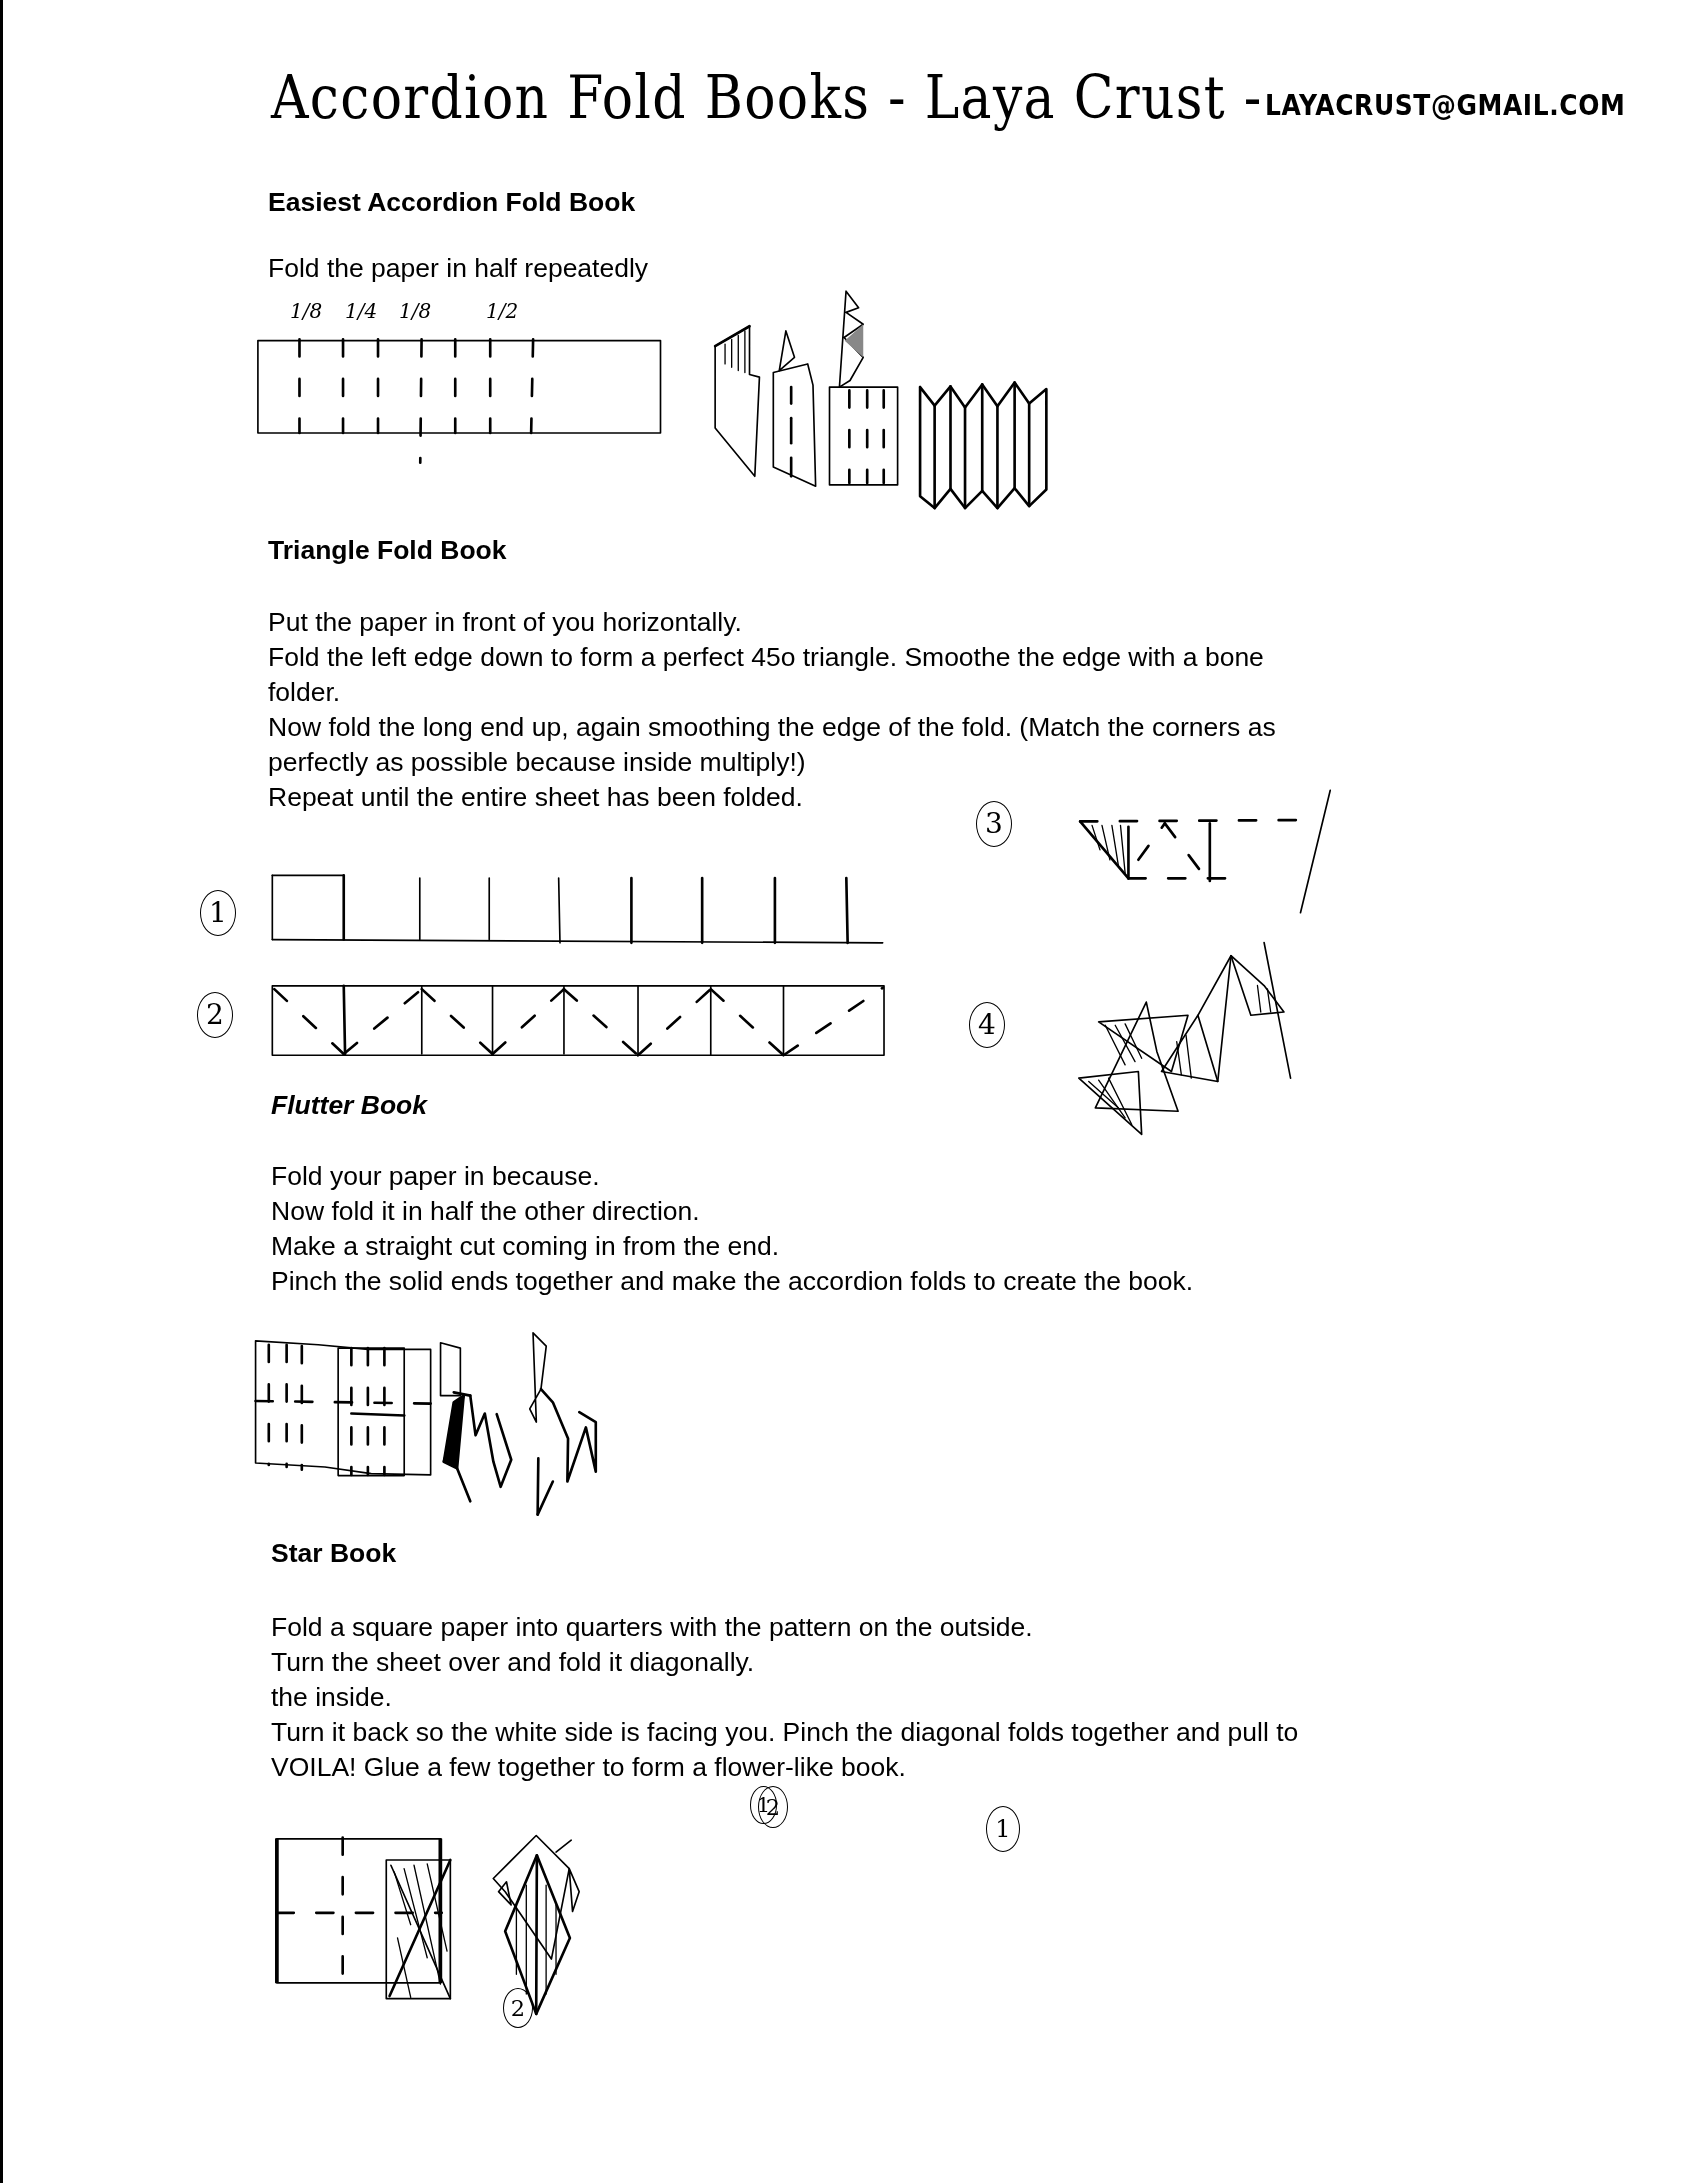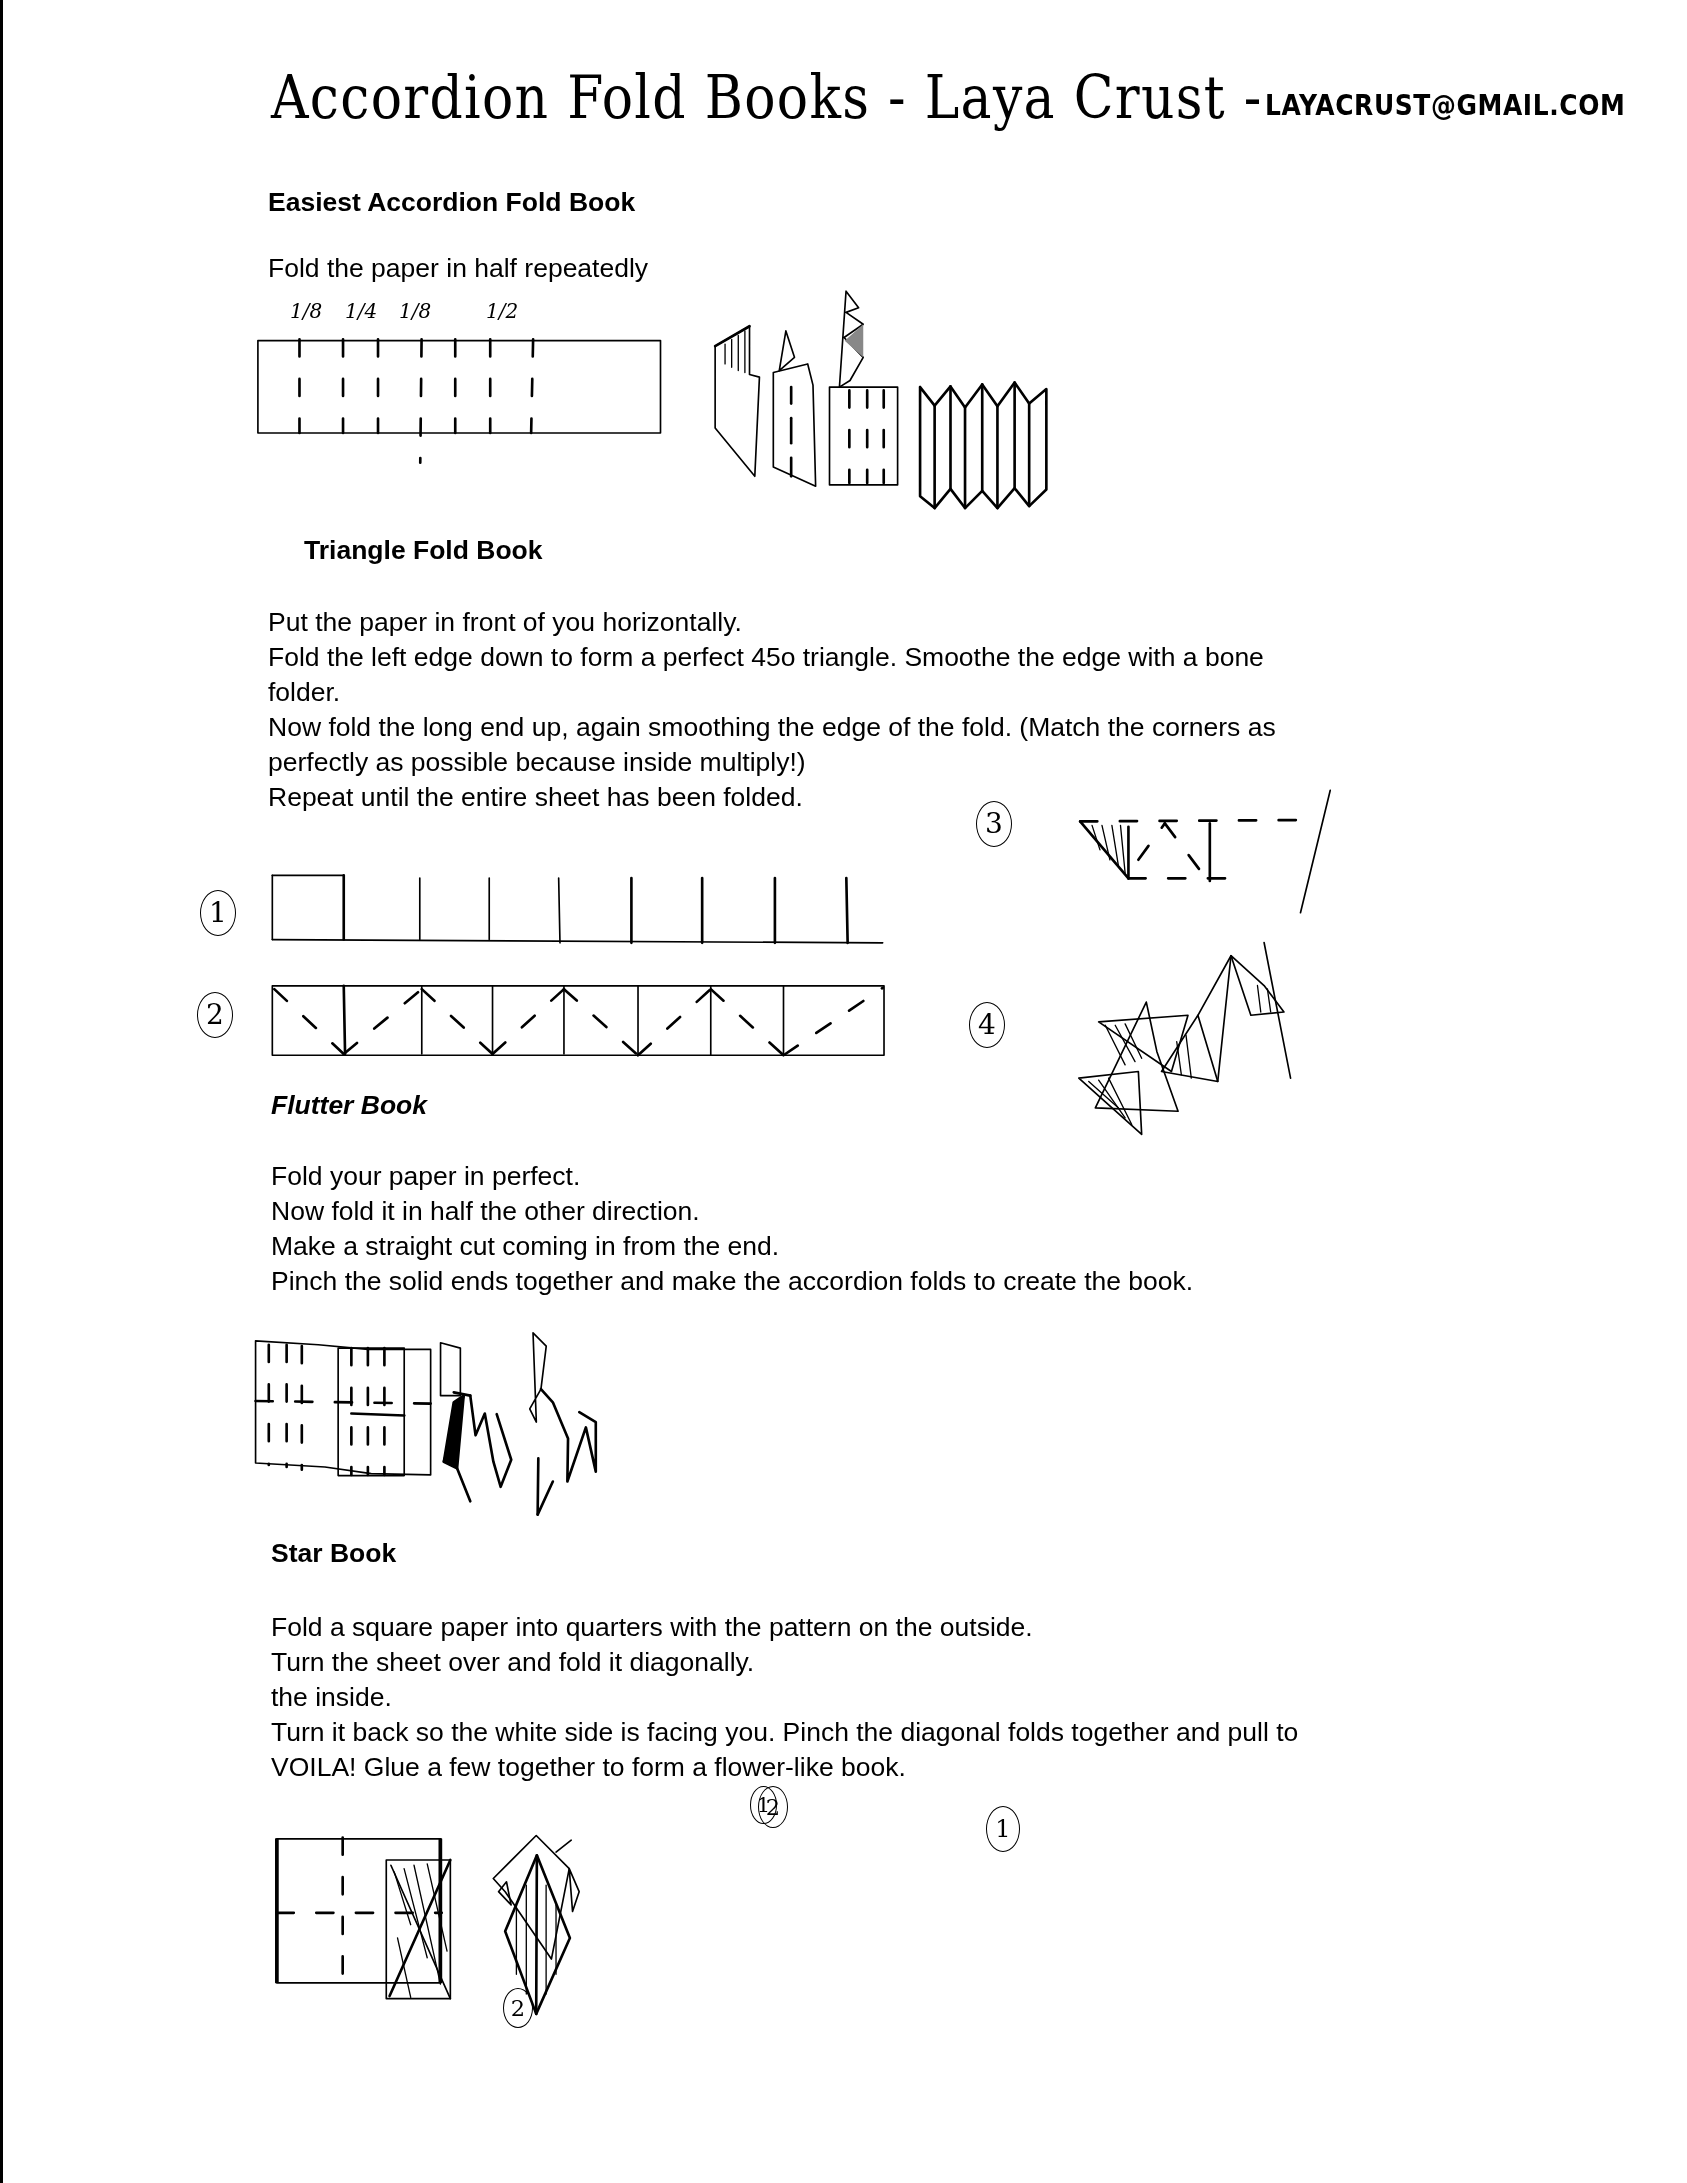--- a/index.html
+++ b/index.html
@@ -74,21 +74,21 @@
   <polyline points="320,165 342,193 366,164 388,196 414,161 437,194 463,158 485,190 511,168 511,320 485,345 463,318 437,348 414,322 388,348 366,319 342,348 320,330 320,165"></polyline>
   <line x1="342" y1="193" x2="342" y2="348"></line>
   <line x1="366" y1="164" x2="366" y2="319"></line>
   <line x1="388" y1="196" x2="388" y2="348"></line>
   <line x1="414" y1="161" x2="414" y2="322"></line>
   <line x1="437" y1="194" x2="437" y2="348"></line>
   <line x1="463" y1="158" x2="463" y2="318"></line>
   <line x1="485" y1="190" x2="485" y2="345"></line>
 </svg>
 
-<div class="heading" style="left:268px; top:535px;margin-left:36px;">Triangle Fold Book</div>
+<div class="heading" style="left:268px; top:535px;">Triangle Fold Book</div>
 <div class="para" style="left:268px; top:605px;">
   <div>Put the paper in front of you horizontally.</div>
   <div>Fold the left edge down to form a perfect 45o triangle. Smoothe the edge with a bone</div>
   <div>folder.</div>
   <div>Now fold the long end up, again smoothing the edge of the fold. (Match the corners as</div>
   <div>perfectly as possible because inside multiply!)</div>
   <div>Repeat until the entire sheet has been folded.</div>
 </div>
 
 <div class="step" style="left:200px; top:890px;">1</div>
@@ -158,21 +158,21 @@
   <line x1="40" y1="443" x2="80" y2="500" class="hatch"></line>
   <line x1="55" y1="440" x2="90" y2="510" class="hatch"></line>
   <line x1="158" y1="385" x2="165" y2="435" class="hatch"></line>
   <line x1="172" y1="375" x2="180" y2="440" class="hatch"></line>
   <line x1="280" y1="300" x2="285" y2="340" class="hatch"></line>
   <line x1="295" y1="305" x2="300" y2="340" class="hatch"></line>
 </svg>
 
 <div class="heading" style="left:271px; top:1090px;font-style:italic;">Flutter Book</div>
 <div class="para" style="left:271px; top:1159px;">
-  <div>Fold your paper in perfect.</div>
+  <div>Fold your paper in because.</div>
   <div>Now fold it in half the other direction.</div>
   <div>Make a straight cut coming in from the end.</div>
   <div>Pinch the solid ends together and make the accordion folds to create the book.</div>
 </div>
 
 <svg class="draw" style="left:251px; top:1323px;" width="1370" height="218" viewBox="0 0 2070 330">
 
   <polygon points="5,27 100,33 175,40 270,40 270,230 180,228 110,218 5,212" class="thin"></polygon>
   <line x1="5" y1="118" x2="270" y2="122" class="dash"></line>
   <line x1="25" y1="33" x2="25" y2="215" class="dash"></line>

